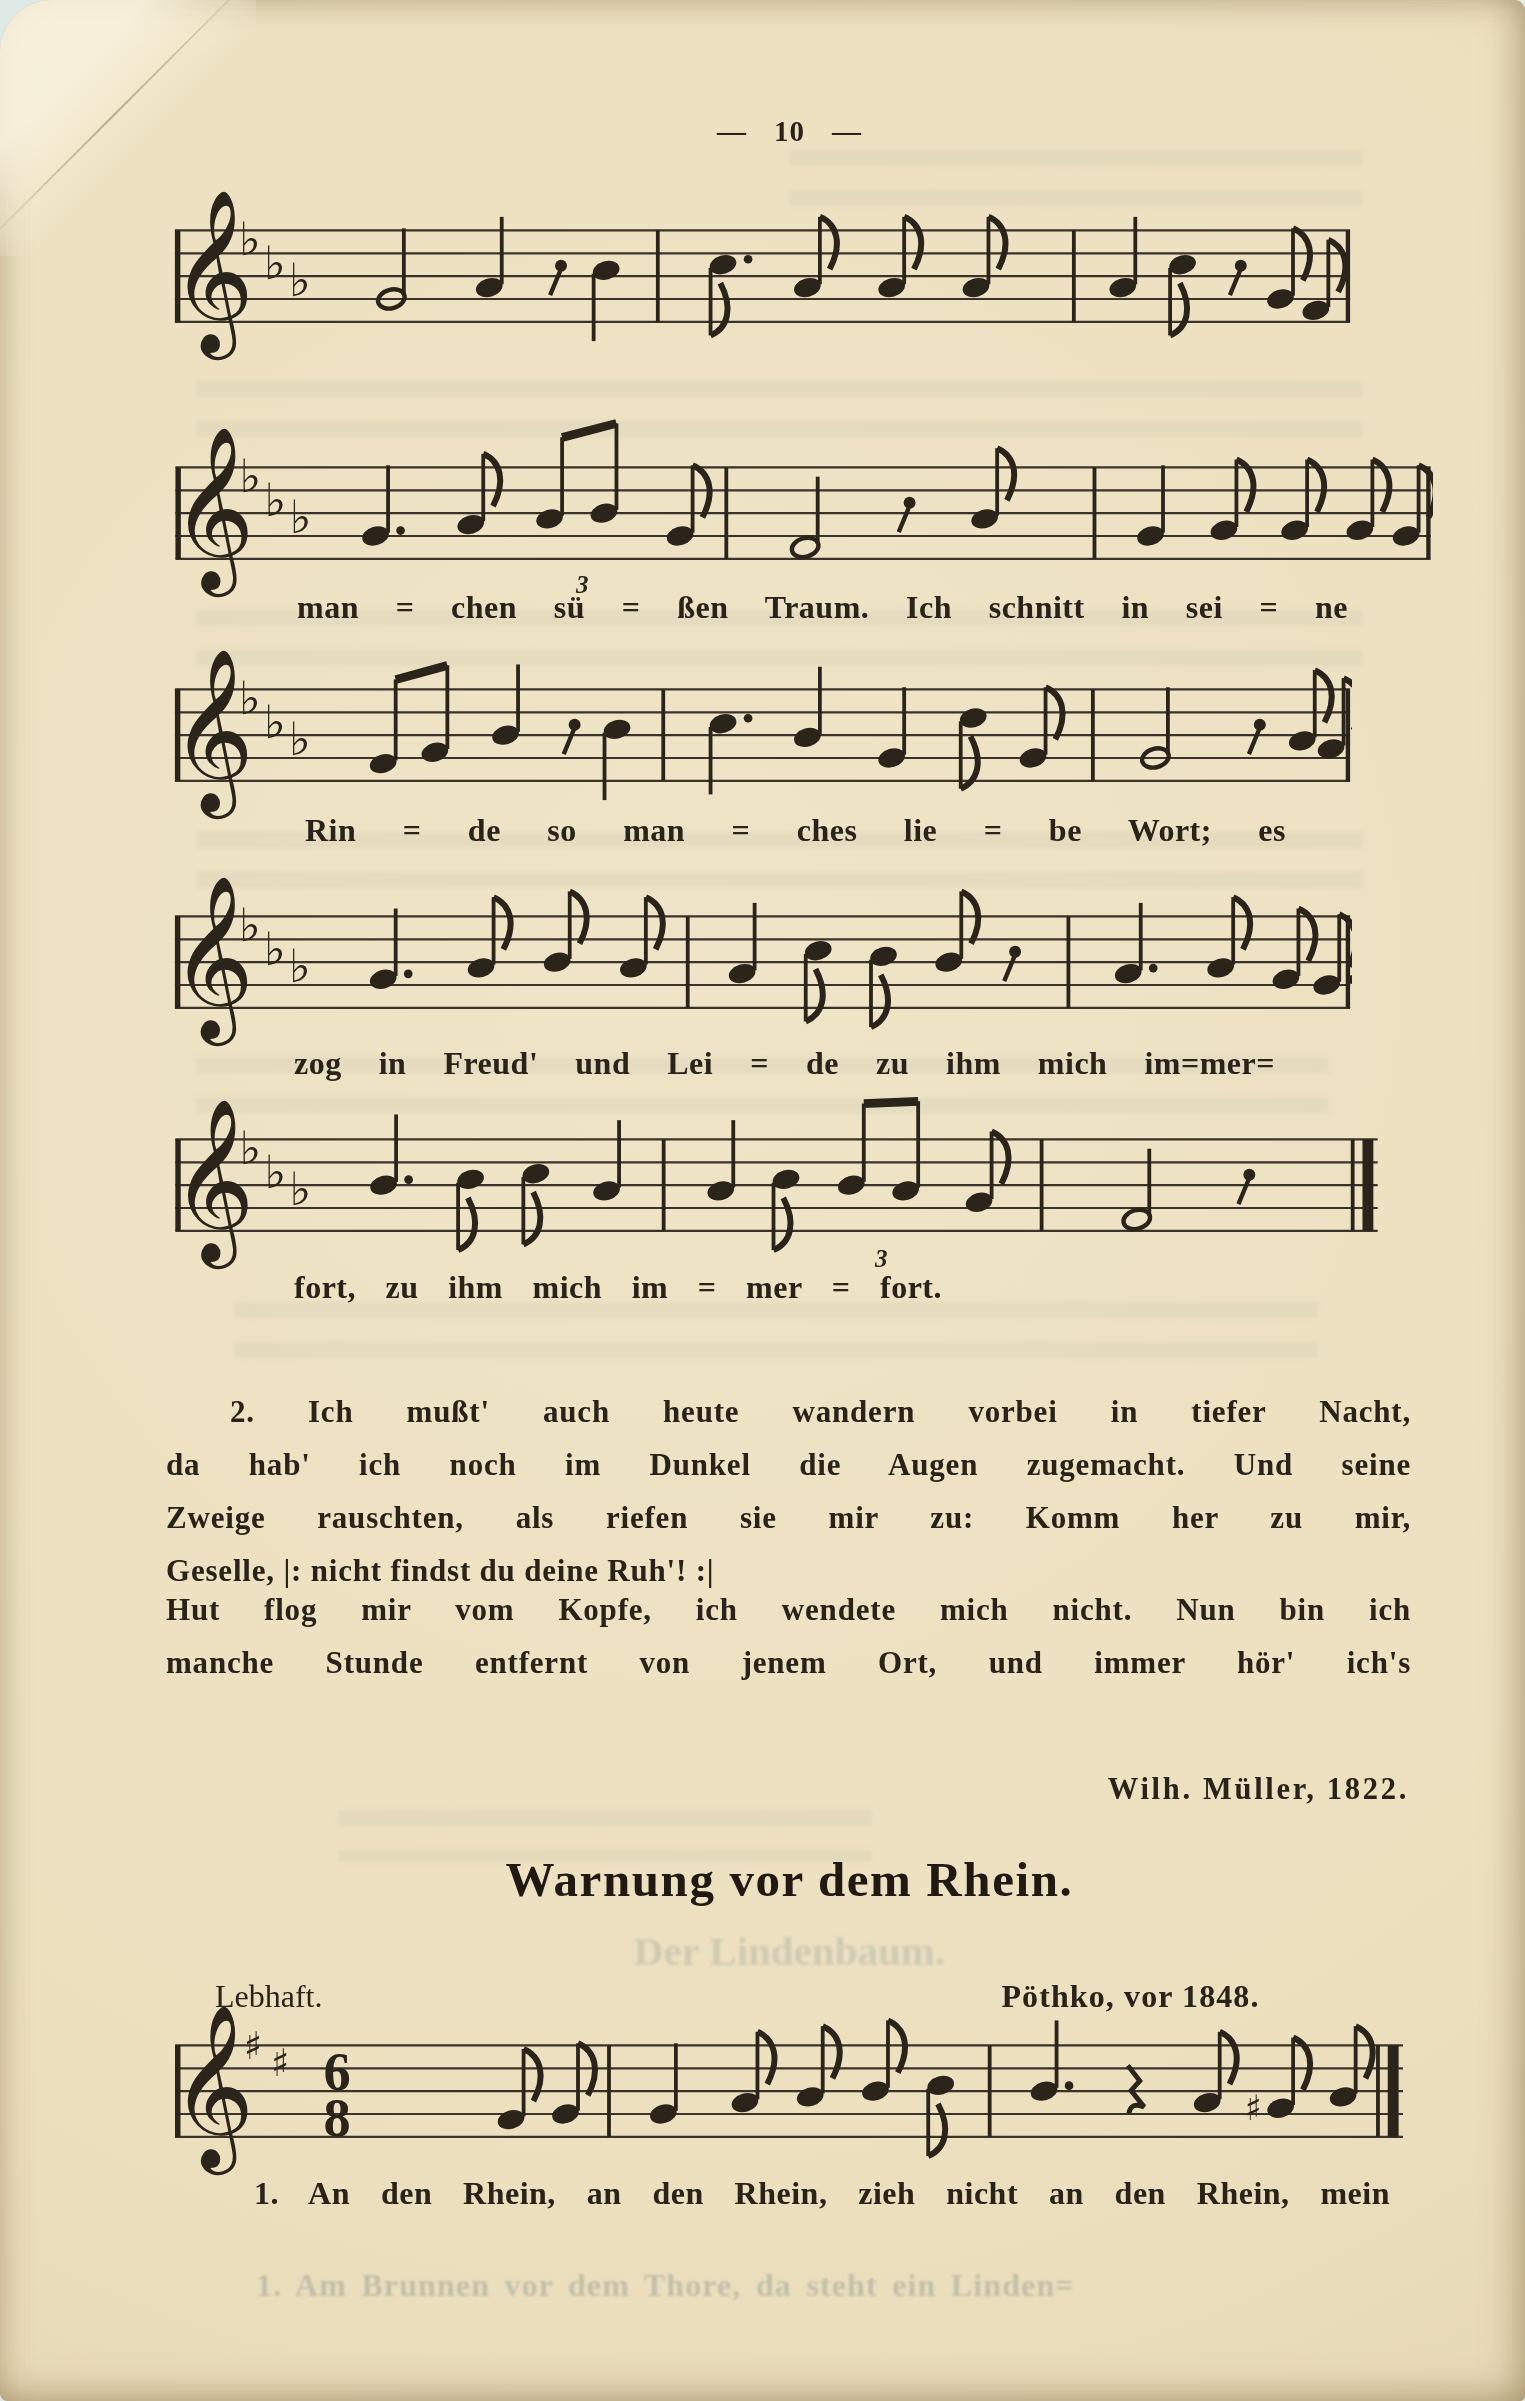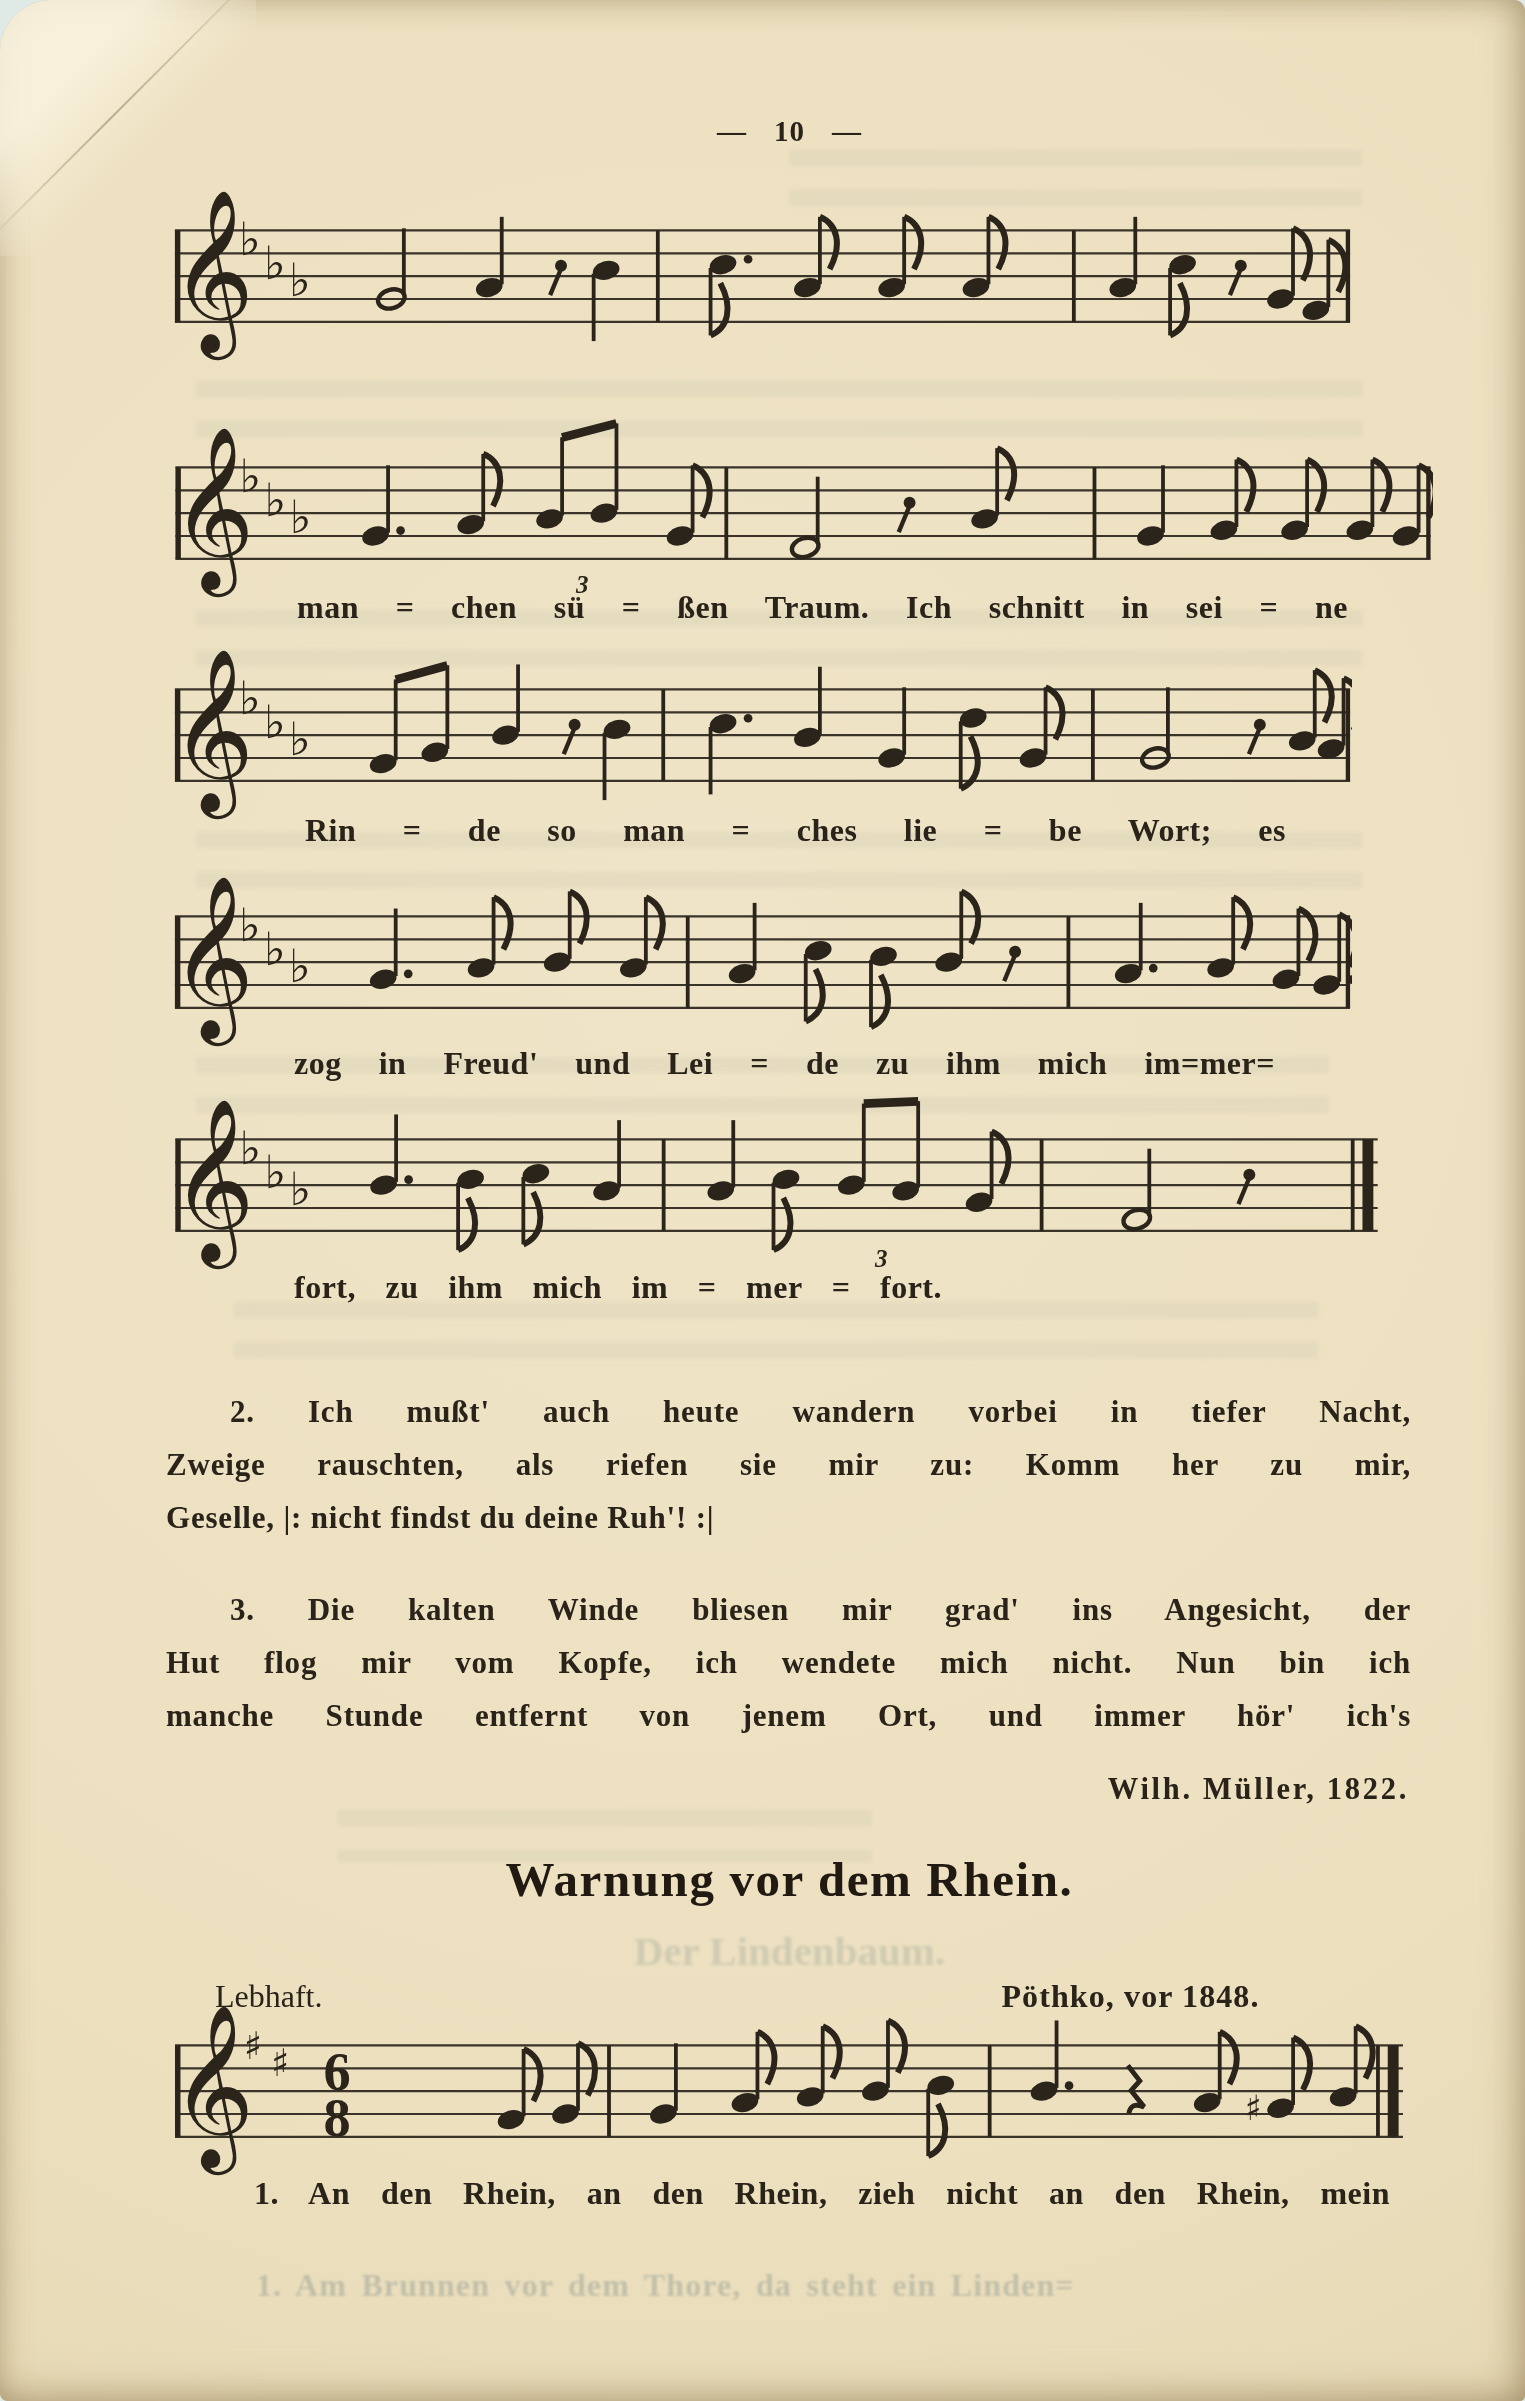--- a/index.html
+++ b/index.html
@@ -361,26 +361,26 @@
           <rect x="2232" y="170" width="20" height="168" fill="#2a241b"></rect>
         </svg></div>
 
     <div class="lyric just" style="left:297px;top:589px;width:1051px;">man = chen sü = ßen Traum. Ich schnitt in sei = ne</div>
     <div class="lyric just" style="left:305px;top:812px;width:981px;">Rin = de so man = ches lie = be Wort; es</div>
     <div class="lyric just" style="left:294px;top:1045px;width:981px;">zog in Freud' und Lei = de zu ihm mich im=mer=</div>
     <div class="lyric just" style="left:294px;top:1269px;width:648px;">fort, zu ihm mich im = mer = fort.</div>
 
     <div class="verse" style="top:1385px;">
       <div class="vline vfirst">2. Ich mußt' auch heute wandern vorbei in tiefer Nacht,</div>
+      <div class="vline">da hab' ich noch im Dunkel die Augen zugemacht. Und seine</div>
       <div class="vline">Zweige rauschten, als riefen sie mir zu: Komm her zu mir,</div>
       <div class="vline vlast">Geselle, |: nicht findst du deine Ruh'! :|</div>
     </div>
 
     <div class="verse" style="top:1583px;">
-      <div class="vline vfirst">3. Die kalten Winde bliesen mir grad' ins Angesicht, der</div>
       <div class="vline">Hut flog mir vom Kopfe, ich wendete mich nicht. Nun bin ich</div>
       <div class="vline">manche Stunde entfernt von jenem Ort, und immer hör' ich's</div>
     </div>
 
     <div class="attrib">Wilh. Müller, 1822.</div>
 
     <div class="ghost ghost-headline">Der Lindenbaum.</div>
 
     <div class="title">Warnung vor dem Rhein.</div>
     <div class="tempo">Lebhaft.</div>

